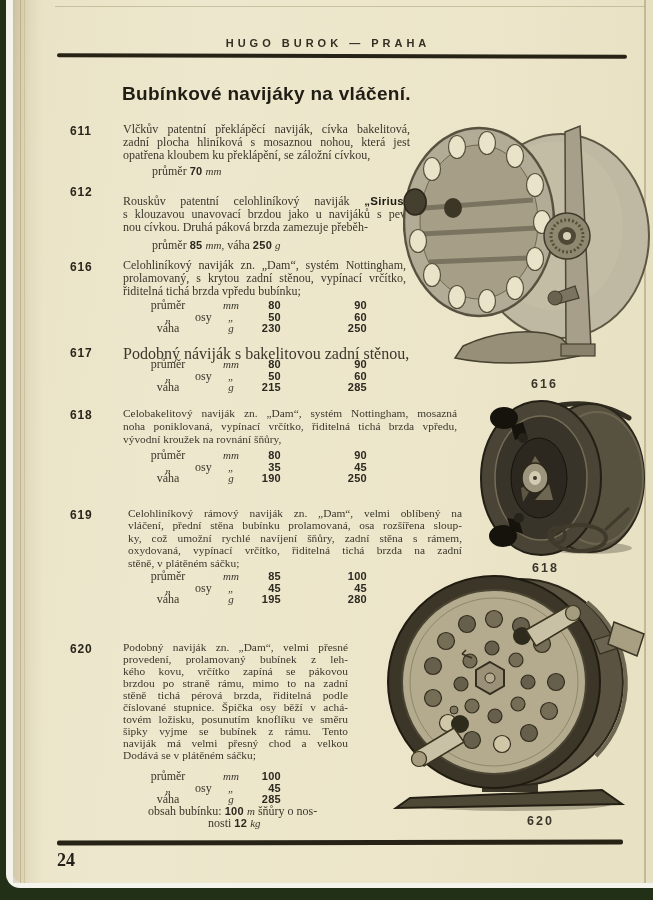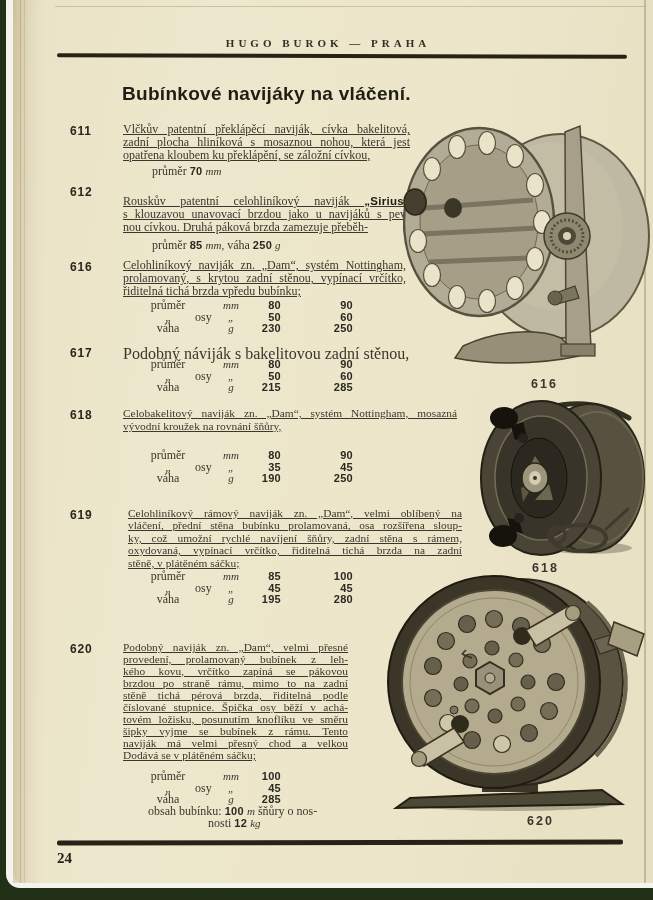--- a/index.html
+++ b/index.html
@@ -10,45 +10,45 @@
   .crease{position:absolute;left:13px;top:0;width:30px;height:883px;pointer-events:none;
         background:linear-gradient(90deg,rgba(135,115,65,.25),rgba(135,115,65,.07) 55%,rgba(135,115,65,0));}
   .edge-line1{position:absolute;left:20px;top:0;width:1px;height:883px;background:rgba(150,132,85,.35);}
   .edge-line2{position:absolute;left:24px;top:0;width:1px;height:883px;background:rgba(150,132,85,.22);}
   .top-edge{position:absolute;left:55px;top:6px;width:590px;height:1px;background:rgba(150,138,100,.40);}
   .right-edge{position:absolute;left:644px;top:0;width:9px;height:883px;
         background:linear-gradient(90deg,rgba(140,125,80,.40) 0px,rgba(140,125,80,.40) 1.5px,#e6dfc2 1.5px);}
 
   .abs{position:absolute;}
   .header-line{left:58px;top:37px;width:540px;text-align:center;
-        font-family:Liberation Serif, serif;font-weight:700;font-size:11px;letter-spacing:4px;color:#332f23;}
+        font-family:Liberation Sans, sans-serif;font-weight:700;font-size:11px;letter-spacing:4px;color:#332f23;}
   .rule{background:#262216;border-radius:2px;}
   .rule-top{left:57px;top:54px;width:570px;height:4px;transform:rotate(.15deg);}
   .rule-bottom{left:57px;top:840px;width:566px;height:4.5px;transform:rotate(-.1deg);}
   .page-title{left:122px;top:83px;font-family:"Liberation Sans",sans-serif;font-weight:700;font-size:19px;
         letter-spacing:.3px;color:#201d15;}
-  .page-num{left:57px;top:850px;font-family:"Liberation Serif",serif;font-weight:700;font-size:15px;color:#24211a;}
+  .page-num{left:57px;top:850px;font-family:"Liberation Serif",serif;font-weight:700;font-size:18px;color:#24211a;}
 
   .item-no{font-family:"Liberation Sans",sans-serif;font-weight:700;font-size:12px;letter-spacing:.8px;color:#2a261c;}
-  .lines{font-size:12px;line-height:13px;color:#3b372c;text-decoration:underline;}
+  .lines{font-size:12px;line-height:13px;color:#3b372c;}
   .lines.small{font-size:11.4px;}
   .lines.lh12{line-height:12px;font-size:11.4px;}
   .jline{text-align:justify;text-align-last:justify;}
   .jline:last-child{text-align-last:left;}
   .jline b{font-family:"Liberation Sans",sans-serif;font-weight:700;font-size:11.5px;letter-spacing:.3px;color:#1e1b13;}
   .plain-line{font-size:16px;color:#3b372c;}
 
   .spec-table{font-size:12px;color:#3b372c;}
   .trow{display:flex;align-items:baseline;height:11.6px;line-height:11.6px;}
   .tc{display:block;}
   .tc0{width:46px;text-align:center;}
   .tc1{width:27px;padding-left:4px;box-sizing:border-box;}
   .tc2{width:26px;text-align:center;font-style:italic;font-size:11px;}
   .tc3{width:37px;text-align:right;font-family:"Liberation Sans",sans-serif;font-weight:700;font-size:11px;letter-spacing:.3px;color:#2b2820;}
-  .tc4{width:72px;text-align:right;font-family:"Liberation Sans",sans-serif;font-weight:700;font-size:11px;letter-spacing:.3px;color:#2b2820;}
+  .tc4{width:72px;text-align:right;font-family:"Liberation Sans",sans-serif;font-weight:700;font-size:11px;letter-spacing:.3px;color:#2b2820;padding-left:14px;}
 
   .spec-line{font-size:12px;color:#3b372c;white-space:nowrap;}
   .spec-line .sv{font-family:"Liberation Sans",sans-serif;font-weight:700;font-size:11px;letter-spacing:.3px;color:#2b2820;}
   .spec-line .su{font-style:italic;font-size:11px;}
 
   .fig-label{font-family:"Liberation Sans",sans-serif;font-weight:600;font-size:12.5px;letter-spacing:2px;color:#3a362b;}
   .ghost{position:absolute;background:rgba(150,140,105,.10);border-radius:2px;filter:blur(1px);}
 </style>
 </head>
 <body>
@@ -147,20 +147,21 @@
       <span class="tc tc1"></span>
       <span class="tc tc2">g</span>
       <span class="tc tc3">215</span>
       <span class="tc tc4">285</span>
     </div>
   </div>
 
 <div class="abs item-no" style="left:70px;top:408px;">618</div>
 <div class="abs lines small" style="left:123px;top:407px;width:334px;">
     <div class="jline">Celobakelitový naviják zn. „Dam“, systém Nottingham, mosazná</div>
+    <div class="jline">noha poniklovaná, vypínací vrčítko, řiditelná tichá brzda vpředu,</div>
     <div class="jline">vývodní kroužek na rovnání šňůry,</div>
   </div>
 <div class="abs spec-table" style="left:145px;top:450px;">
     <div class="trow">
       <span class="tc tc0">průměr</span>
       <span class="tc tc1"></span>
       <span class="tc tc2">mm</span>
       <span class="tc tc3">80</span>
       <span class="tc tc4">90</span>
     </div>

